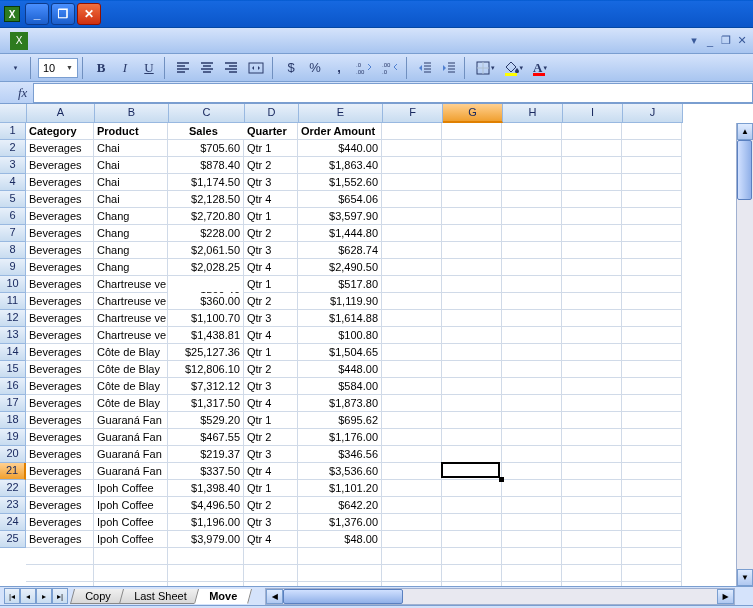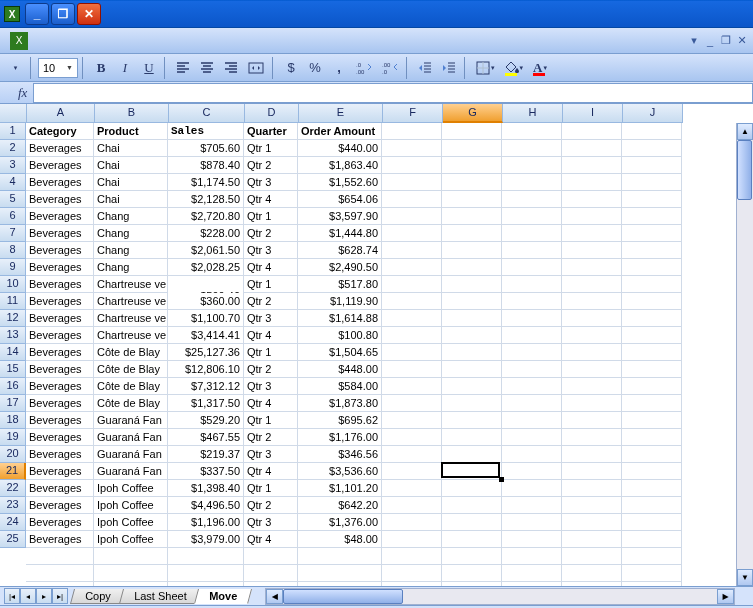--- a/index.html
+++ b/index.html
@@ -508,21 +508,21 @@
         <div class="cell" style="left: 596px; top: 340px; width: 60px;"></div>
         <div class="cell" style="left: 596px; top: 357px; width: 60px;"></div>
         <div class="cell" style="left: 596px; top: 374px; width: 60px;"></div>
         <div class="cell" style="left: 596px; top: 391px; width: 60px;"></div>
         <div class="cell" style="left: 596px; top: 408px; width: 60px;"></div>
         <div class="cell" style="left: 596px; top: 425px; width: 60px;"></div>
         <div class="cell" style="left: 596px; top: 442px; width: 60px;"></div>
         <div class="cell" style="left: 596px; top: 459px; width: 60px;"></div>
         <div class="cell header-row" style="left: 0px; top: 0px; width: 68px;">Category</div>
         <div class="cell header-row" style="left: 68px; top: 0px; width: 74px;">Product</div>
-        <div class="cell header-row" style="left: 142px; top: 0px; width: 76px; font-family: Liberation Mono, monospace;">Sales</div>
+        <div class="cell header-row" style="left: 160px; top: 0px; width: 76px;">Sales</div>
         <div class="cell header-row" style="left: 218px; top: 0px; width: 54px;">Quarter</div>
         <div class="cell header-row" style="left: 272px; top: 0px; width: 84px;">Order Amount</div>
         <div class="cell" style="left: 0px; top: 17px; width: 68px;">Beverages</div>
         <div class="cell" style="left: 68px; top: 17px; width: 74px;">Chai</div>
         <div class="cell right" style="left: 142px; top: 17px; width: 76px;">$705.60</div>
         <div class="cell" style="left: 218px; top: 17px; width: 54px;">Qtr 1</div>
         <div class="cell right" style="left: 272px; top: 17px; width: 84px;">$440.00</div>
         <div class="cell" style="left: 0px; top: 34px; width: 68px;">Beverages</div>
         <div class="cell" style="left: 68px; top: 34px; width: 74px;">Chai</div>
         <div class="cell right" style="left: 142px; top: 34px; width: 76px;">$878.40</div>
@@ -568,21 +568,21 @@
         <div class="cell right" style="left: 142px; top: 170px; width: 76px;">$360.00</div>
         <div class="cell" style="left: 218px; top: 170px; width: 54px;">Qtr 2</div>
         <div class="cell right" style="left: 272px; top: 170px; width: 84px;">$1,119.90</div>
         <div class="cell" style="left: 0px; top: 187px; width: 68px;">Beverages</div>
         <div class="cell" style="left: 68px; top: 187px; width: 74px;">Chartreuse ve</div>
         <div class="cell right" style="left: 142px; top: 187px; width: 76px;">$1,100.70</div>
         <div class="cell" style="left: 218px; top: 187px; width: 54px;">Qtr 3</div>
         <div class="cell right" style="left: 272px; top: 187px; width: 84px;">$1,614.88</div>
         <div class="cell" style="left: 0px; top: 204px; width: 68px;">Beverages</div>
         <div class="cell" style="left: 68px; top: 204px; width: 74px;">Chartreuse ve</div>
-        <div class="cell right" style="left: 142px; top: 204px; width: 76px;">$3,414.41</div>
+        <div class="cell right" style="left: 142px; top: 204px; width: 76px;">$1,438.81</div>
         <div class="cell" style="left: 218px; top: 204px; width: 54px;">Qtr 4</div>
         <div class="cell right" style="left: 272px; top: 204px; width: 84px;">$100.80</div>
         <div class="cell" style="left: 0px; top: 221px; width: 68px;">Beverages</div>
         <div class="cell" style="left: 68px; top: 221px; width: 74px;">Côte de Blay</div>
         <div class="cell right" style="left: 142px; top: 221px; width: 76px;">$25,127.36</div>
         <div class="cell" style="left: 218px; top: 221px; width: 54px;">Qtr 1</div>
         <div class="cell right" style="left: 272px; top: 221px; width: 84px;">$1,504.65</div>
         <div class="cell" style="left: 0px; top: 238px; width: 68px;">Beverages</div>
         <div class="cell" style="left: 68px; top: 238px; width: 74px;">Côte de Blay</div>
         <div class="cell right" style="left: 142px; top: 238px; width: 76px;">$12,806.10</div>

